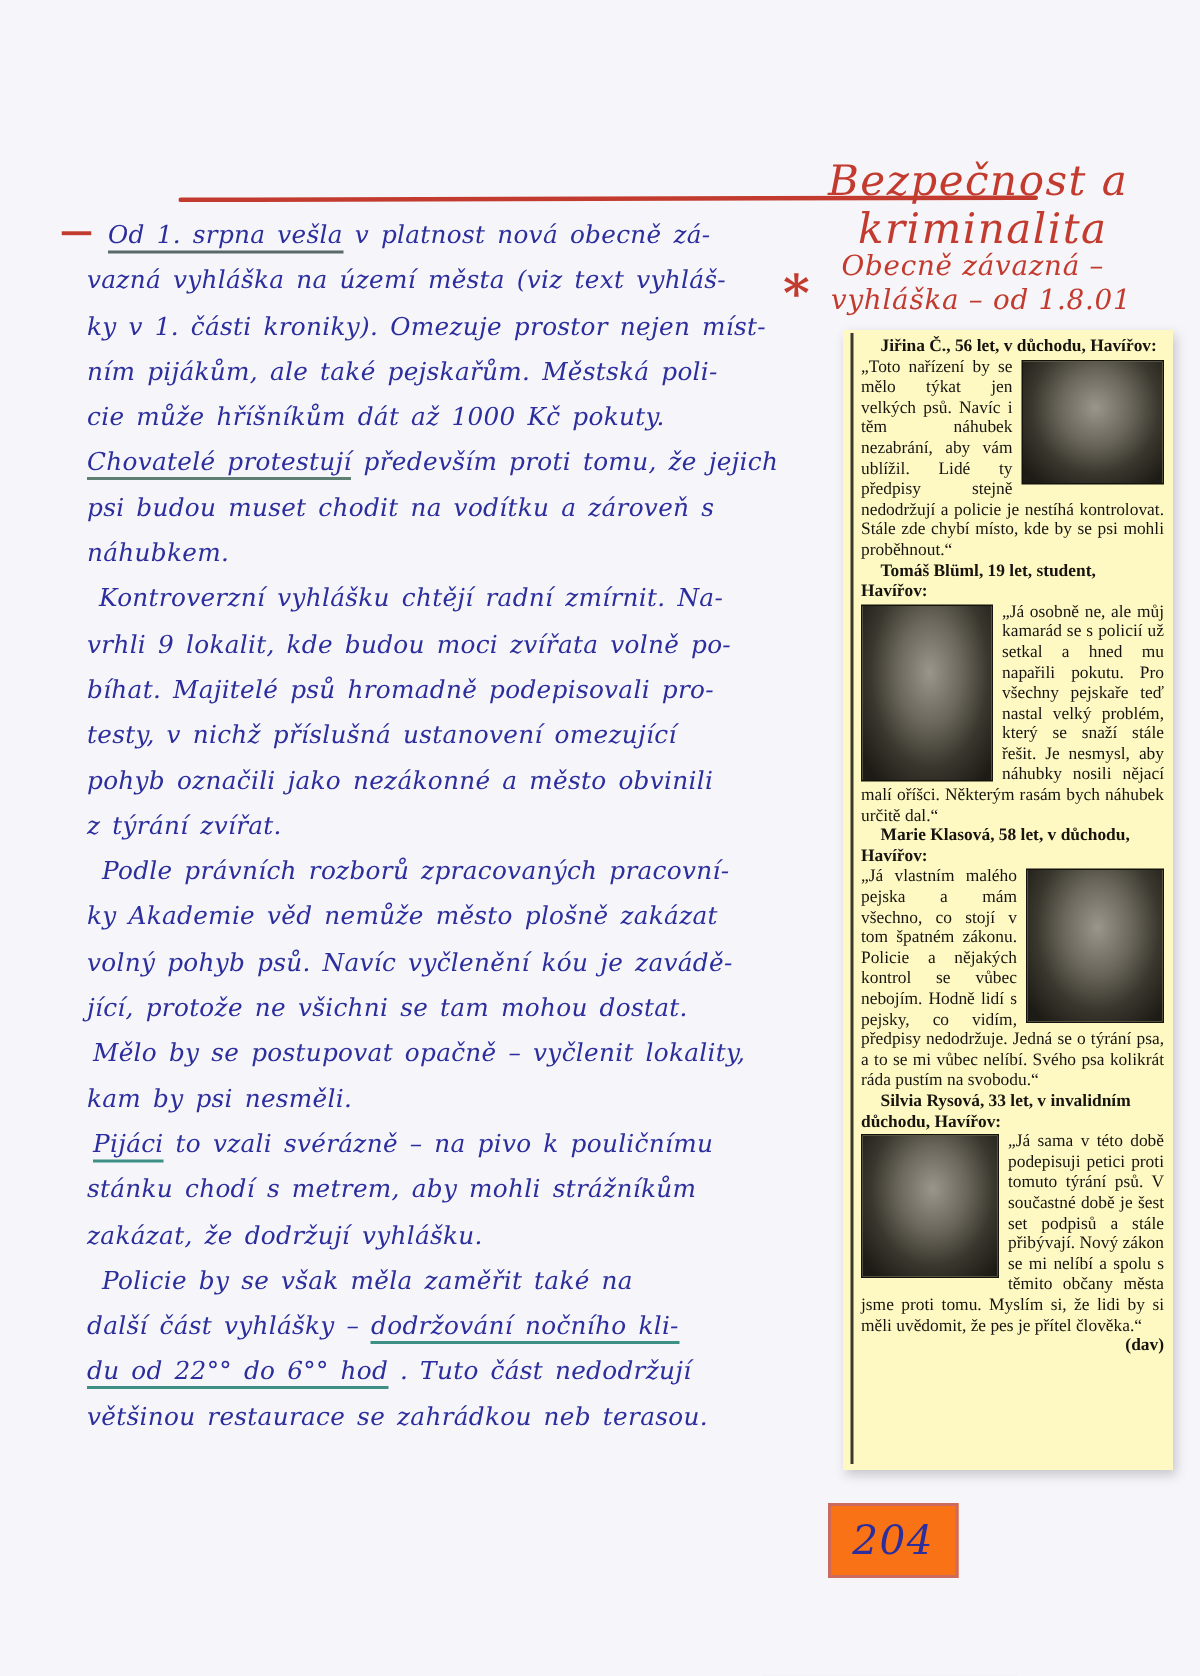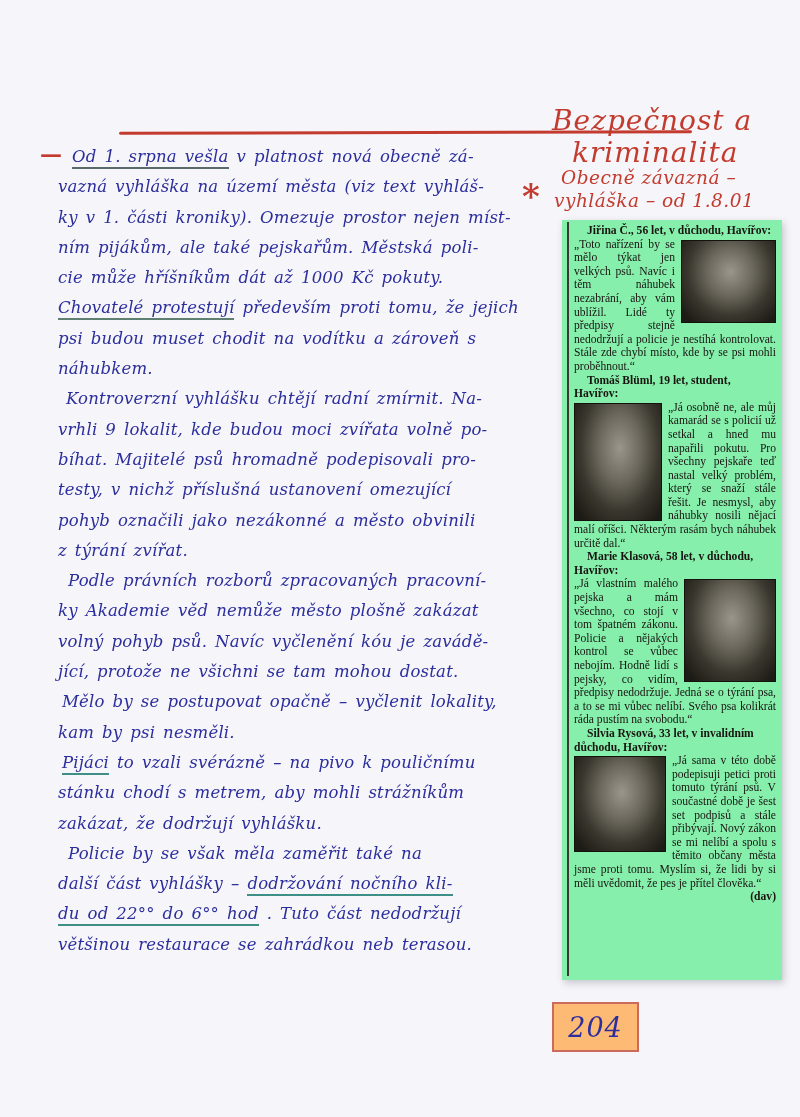--- a/index.html
+++ b/index.html
@@ -33,21 +33,21 @@
     position:absolute; left:58px; top:142px; width:492px;
     color:#2b2e9c; font-style:italic; font-size:16.5px;
     letter-spacing:0.2px; word-spacing:2.5px; line-height:30.3px;
     font-family:"DejaVu Serif", serif; white-space:nowrap;
   }
   .hw-line { height:30.3px; }
   .hw-u { border-bottom:2px solid #3e8f86; padding-bottom:1px; }
   
   .clipping {
     position:absolute; left:562px; top:220px; width:220px; min-height:760px;
-    background:#86efac; box-shadow:2px 3px 7px rgba(60,60,80,0.25);
+    background:#fef9c3; box-shadow:2px 3px 7px rgba(60,60,80,0.25);
     box-sizing:border-box; padding:4px 6px 10px 12px;
   }
   .clipping::before {
     content:""; position:absolute; left:5px; top:2px; bottom:4px; width:2px;
     background:#3c392f;
   }
   .clip-body {
     font-family:"Liberation Serif", serif; font-size:11.6px; line-height:13.6px;
     color:#171410; text-align:justify;
   }
@@ -57,21 +57,21 @@
     background:
       radial-gradient(ellipse at 52% 38%, #9a968c 0%, #6b675c 34%, #3a372e 62%, #1d1b15 90%);
     border:1px solid #14120c; box-sizing:border-box;
   }
   .ph-right { float:right; margin:2px 0 2px 6px; }
   .ph-left  { float:left;  margin:2px 6px 2px 0; }
   .clip-credit { float:right; font-weight:bold; }
   
   .pagenum-box {
     position:absolute; left:552px; top:1002px; width:83px; height:46px;
-    border:2px solid #cd6a5e; background:#fdba74;
+    border:2px solid #cd6a5e; background:#f97316;
     display:flex; align-items:center; justify-content:center;
   }
   .pagenum-box span {
     color:#2b2e9c; font-style:italic; font-size:27px; letter-spacing:1px;
     font-family:"DejaVu Serif", serif;
   }
 </style>
 </head>
 <body>
 

